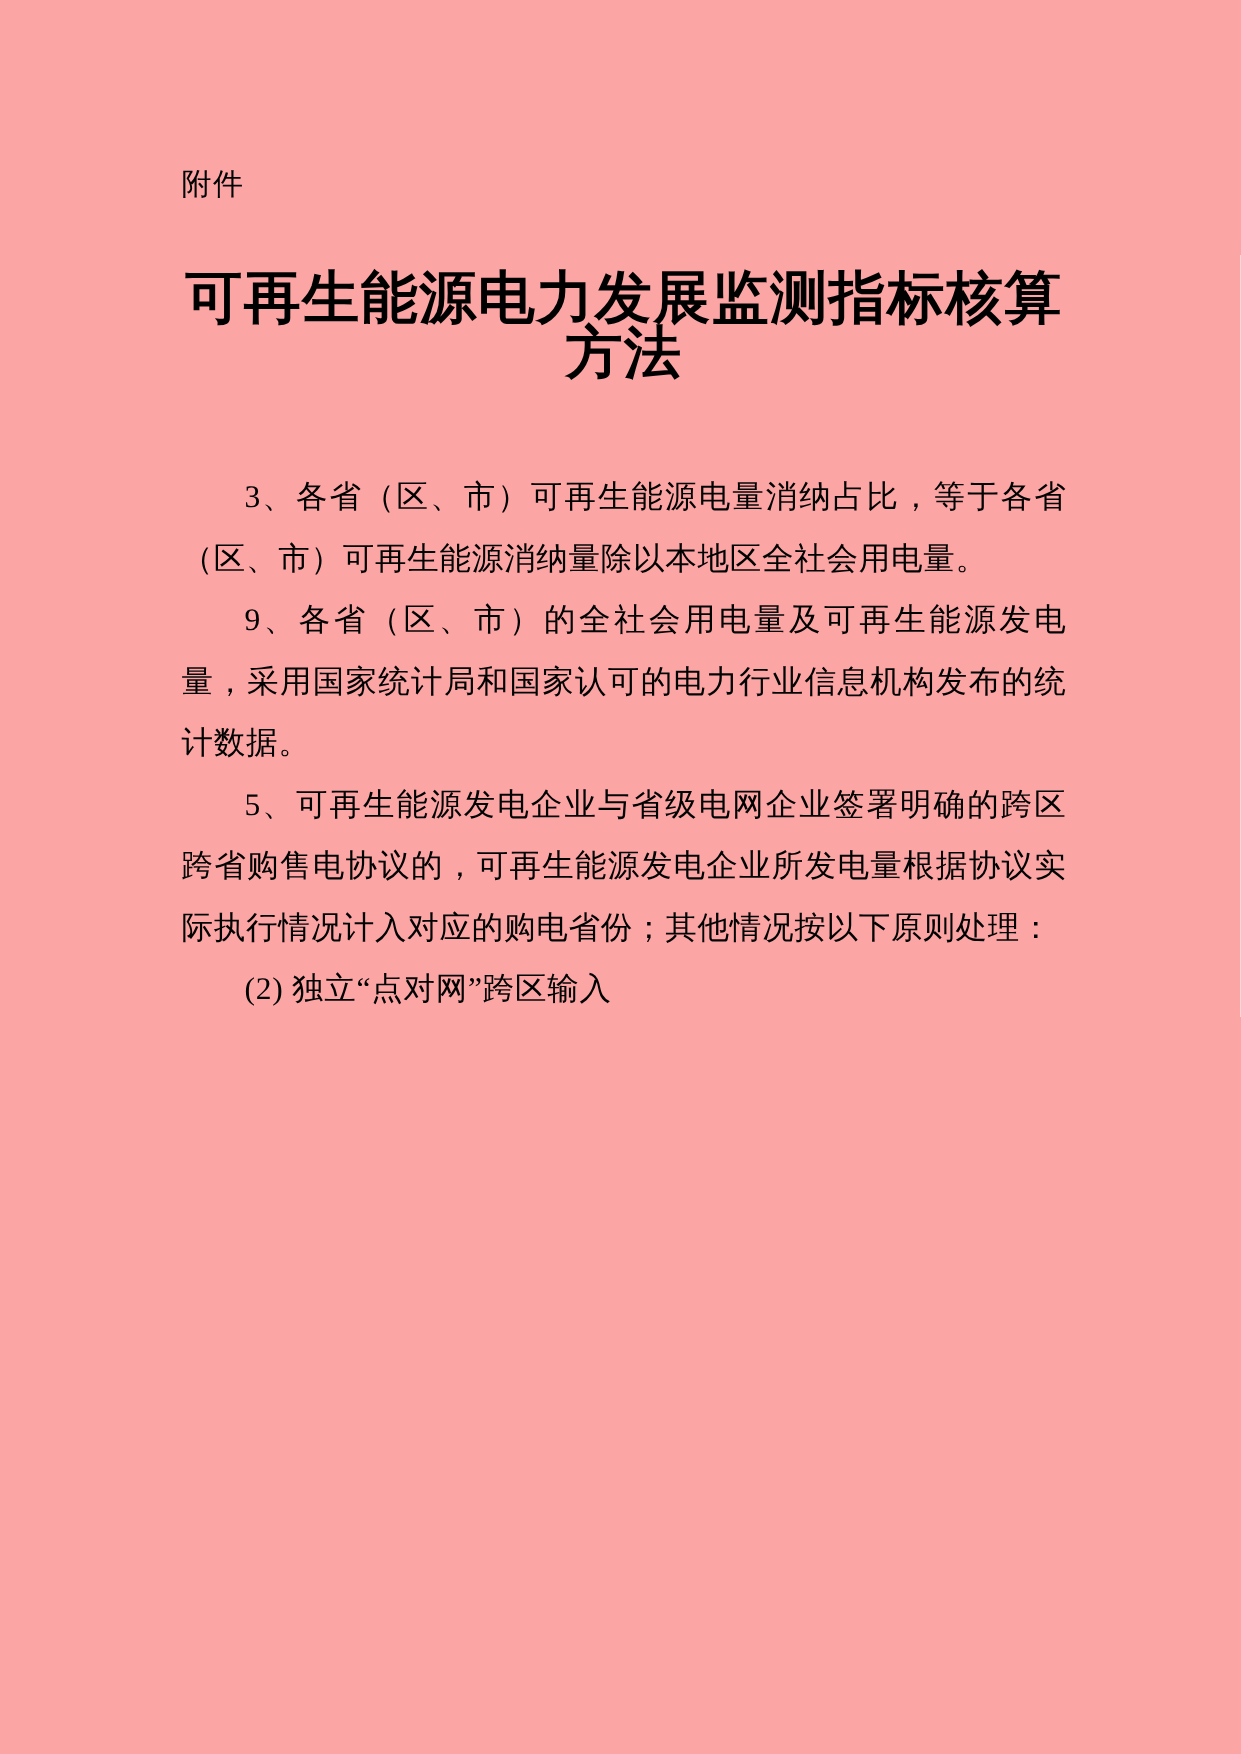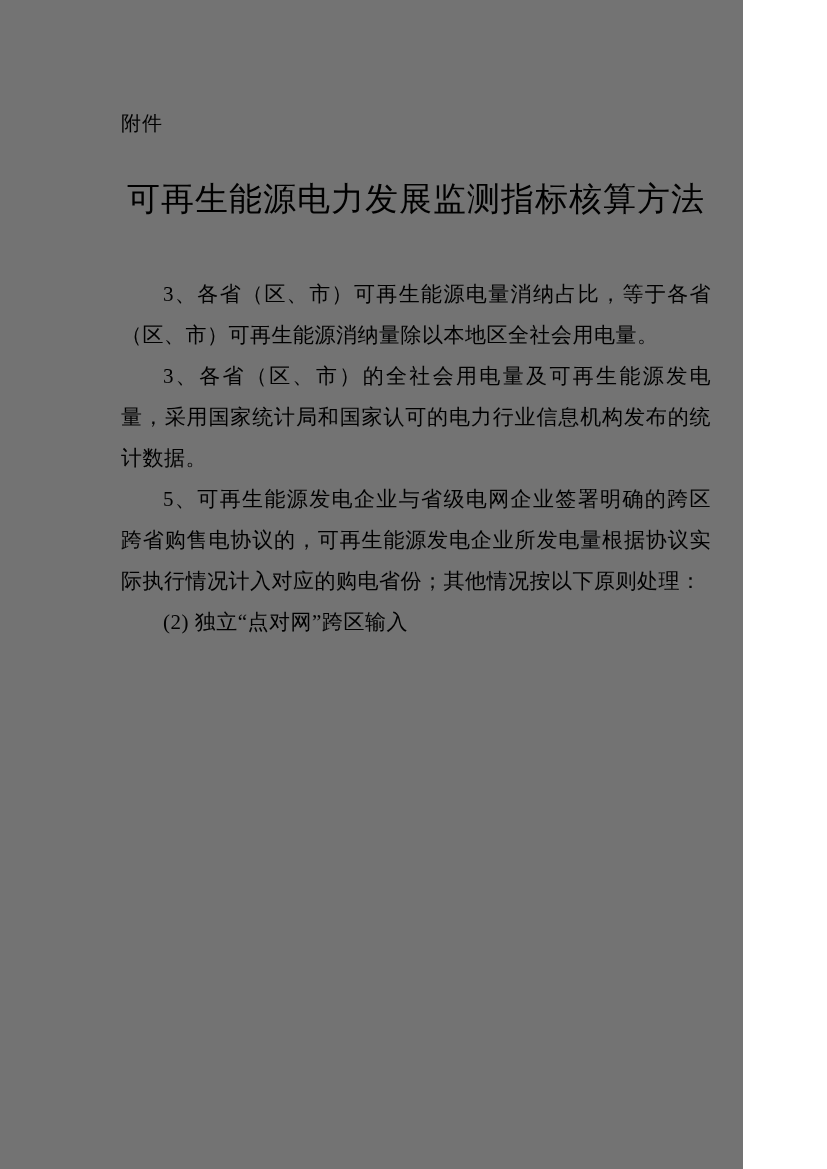--- a/index.html
+++ b/index.html
@@ -2,45 +2,45 @@
 <html><head>
 <meta charset="utf-8">
 <style>
   html, body {
     margin: 0;
     padding: 0;
     background: #ffffff;
   }
   .page {
     position: relative;
-    width: 743px;
+    width: 827px;
     height: 1169px;
-    background: #737373;
+    background: #fca5a5;
     color: #000000;
     font-family: "Liberation Serif", "DejaVu Serif", serif;
     overflow: hidden;
     box-sizing: border-box;
   }
   .content {
     position: absolute;
     left: 121px;
     top: 110px;
     width: 590px;
   }
   .attachment-label {
     font-size: 20px;
     line-height: 27px;
     text-align: left;
     letter-spacing: 1px;
   }
   .doc-title {
     margin: 44px 0 0 0;
-    font-size: 33px;
+    font-size: 38px;
     line-height: 37px;
-    font-weight: 400;
+    font-weight: 700;
     text-align: center;
     letter-spacing: 1px;
   }
   .body-text {
     margin-top: 56px;
   }
   .body-text p {
     margin: 0;
     font-size: 21px;
     line-height: 41px;
@@ -60,18 +60,18 @@
 </style>
 </head>
 <body>
 
 <div class="page">
   <div class="content">
     <div class="attachment-label">附件</div>
     <h1 class="doc-title">可再生能源电力发展监测指标核算方法</h1>
     <div class="body-text">
       <p>3、各省（区、市）可再生能源电量消纳占比，等于各省（区、市）可再生能源消纳量除以本地区全社会用电量。</p>
-      <p>3、各省（区、市）的全社会用电量及可再生能源发电量，采用国家统计局和国家认可的电力行业信息机构发布的统计数据。</p>
+      <p>9、各省（区、市）的全社会用电量及可再生能源发电量，采用国家统计局和国家认可的电力行业信息机构发布的统计数据。</p>
       <p>5、可再生能源发电企业与省级电网企业签署明确的跨区跨省购售电协议的，可再生能源发电企业所发电量根据协议实际执行情况计入对应的购电省份；其他情况按以下原则处理：</p>
       <p>(2) 独立“点对网”跨区输入</p>
     </div>
   </div>
 </div>
 
 </body></html>

